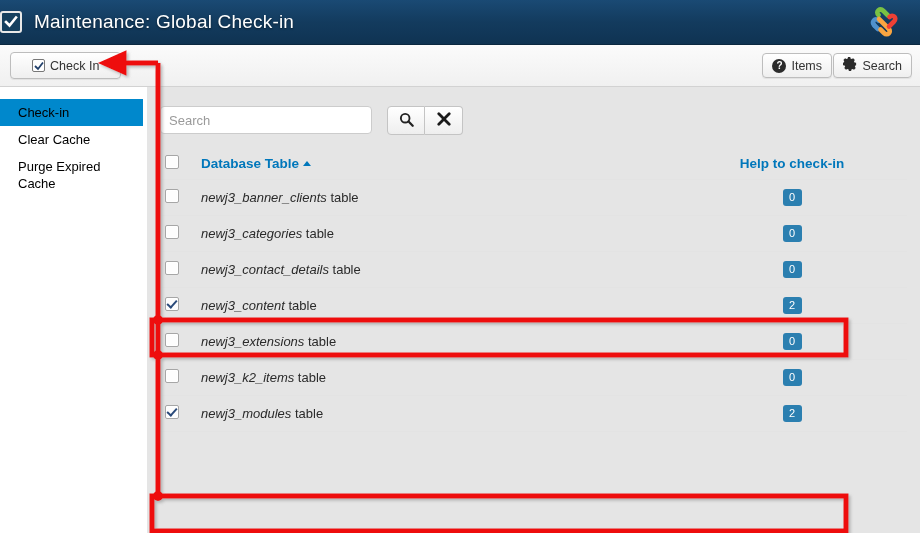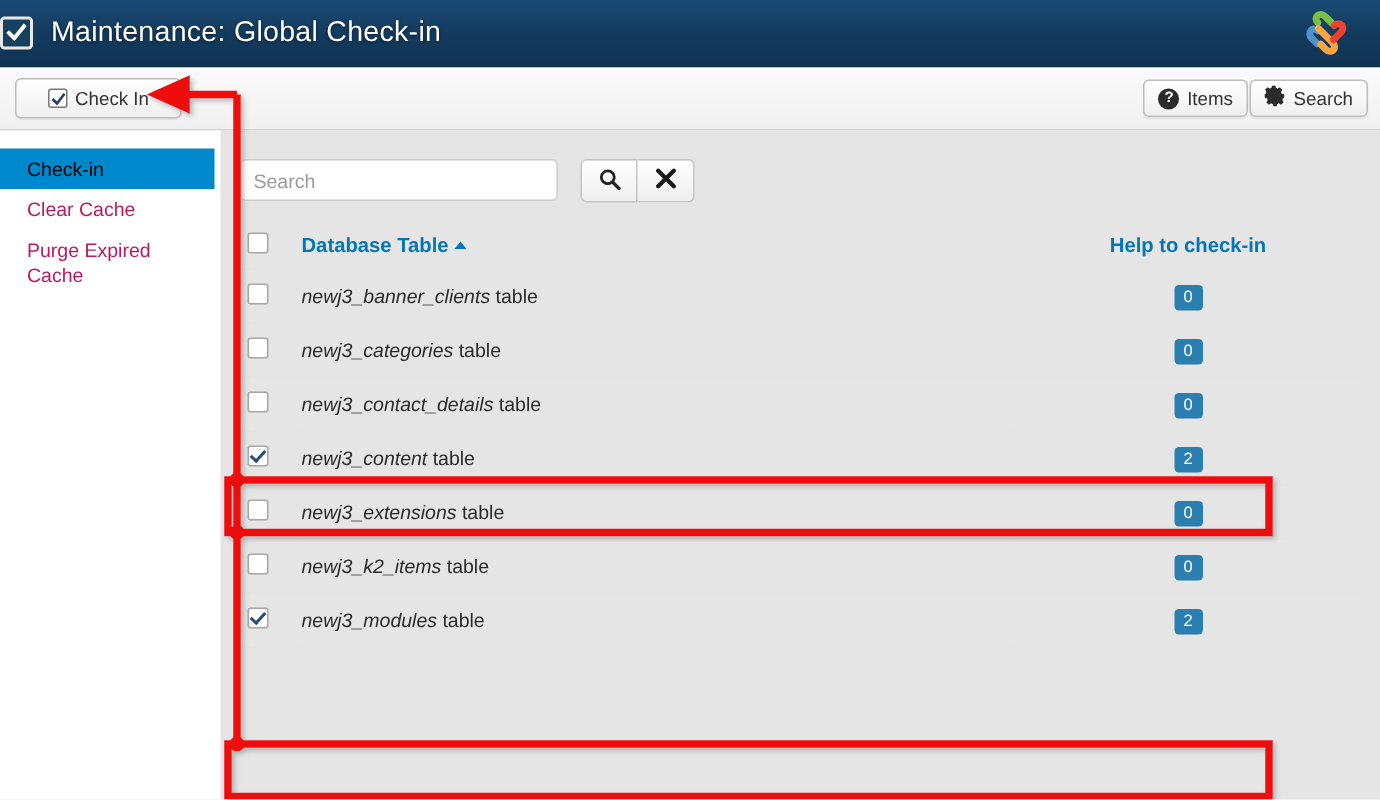--- a/index.html
+++ b/index.html
@@ -124,21 +124,21 @@
     left: 0; top: 87px;
     width: 147px; height: 446px;
     background: #ffffff;
     padding-top: 12px;
     box-sizing: border-box;
   }
   .side-item {
     display: block;
     padding: 5px 12px 5px 18px;
     font-size: 13px;
-    color: #be185d;
+    color: #000000;
     line-height: 17px;
     cursor: pointer;
   }
   .side-item.active {
     background: #0088cc;
     color: #000000;
     margin-right: 4px;
   }
 
   

